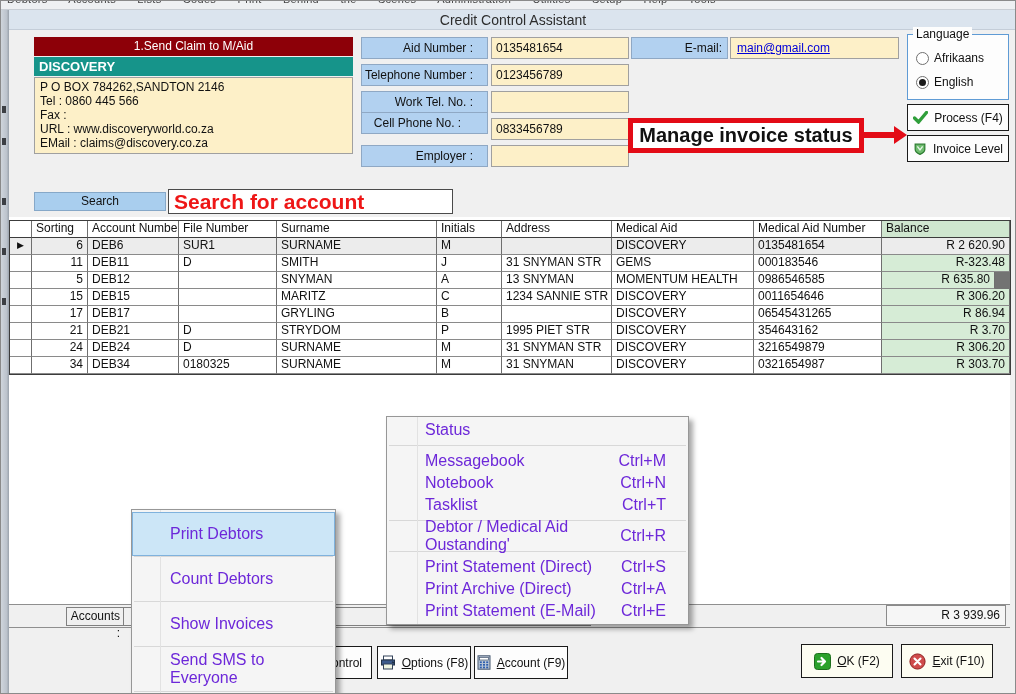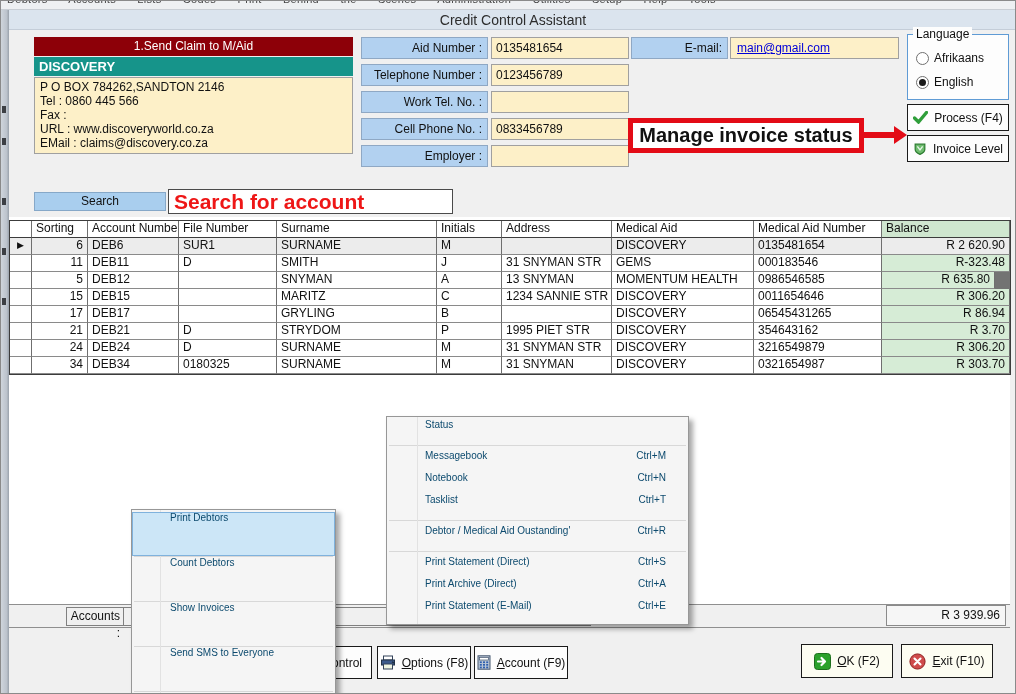--- a/index.html
+++ b/index.html
@@ -24,21 +24,21 @@
   
   #claim-banner{left:33px;top:36px;width:319px;height:19px;background:#8d0008;color:#fff;
                 text-align:center;line-height:19px;font-size:12px;}
   #provider-banner{left:33px;top:56px;width:319px;height:19px;background:#16948a;color:#fff;
                    font-weight:bold;line-height:19px;padding-left:5px;font-size:13px;}
   #provider-info{left:33px;top:76px;width:319px;height:77px;background:#fdf0c8;border:1px solid #a0a0a0;
                  padding:2px 5px;line-height:14px;font-size:12px;}
 
   
   .fld-label{position:absolute;left:360px;width:127px;height:22px;background:#b2d1f0;
-             border:1px solid #8fa8c4;text-align:right;line-height:20px;padding-right:5px;box-sizing:border-box;}
+             border:1px solid #8fa8c4;text-align:right;line-height:20px;padding-right:14px;box-sizing:border-box;}
   .fld-value{position:absolute;left:490px;width:138px;height:22px;background:#fdf0c8;
              border:1px solid #a0a0a0;line-height:20px;padding-left:4px;box-sizing:border-box;}
   #email-label{left:630px;top:36px;width:97px;height:22px;background:#b2d1f0;border:1px solid #8fa8c4;
                text-align:right;line-height:20px;padding-right:5px;}
   #email-value{left:729px;top:36px;width:169px;height:22px;background:#fdf0c8;border:1px solid #a0a0a0;
                line-height:20px;padding-left:6px;color:#0000d8;text-decoration:underline;}
 
   
   #language-box{left:906px;top:33px;width:102px;height:66px;border:1px solid #5f9bd5;background:#fdfdfd;}
   #language-box .caption{position:absolute;top:-8px;left:5px;background:#fdfdfd;padding:0 3px;font-size:12px;}
@@ -94,21 +94,21 @@
   #btn-options{left:376px;width:94px;}
   #btn-account{left:473px;width:94px;}
   #btn-ok{left:800px;top:643px;width:92px;height:34px;background:#fdfdf2;}
   #btn-exit{left:900px;top:643px;width:92px;height:34px;background:#fdfdf2;}
   .btn u{text-decoration:underline;}
 
   
   .menu{position:absolute;background:#f5f5f5;border:1px solid #979797;
         box-shadow:4px 4px 5px rgba(0,0,0,.35);padding:2px 0;box-sizing:border-box;}
   .menu .gutterline{position:absolute;top:0;bottom:0;width:1px;background:#e2e2e2;}
-  .m-item{position:relative;display:flex;align-items:flex-start;font-size:10px;color:#0c4a6e;
+  .m-item{position:relative;display:flex;align-items:center;font-size:16px;color:#6d28d9;
           padding-left:38px;padding-right:22px;box-sizing:border-box;}
   .m-item .sc{margin-left:auto;}
   .m-sep{height:1px;background:#d8d8d8;margin:4px 2px;}
   .m-hl{background:#cce6f7;outline:1px solid #7fb2dd;outline-offset:-1px;}
   #menu-debtors{left:130px;top:508px;width:205px;}
   #menu-debtors .m-item{height:44px;}
   #menu-debtors .m-sep{margin:0 2px;}
   #menu-options{left:385px;top:415px;width:303px;}
   #menu-options .m-item{height:22px;}
 
@@ -144,21 +144,21 @@
       <div>EMail : claims@discovery.co.za</div>
     </div>
 
   <div id="fields-host">
       <div class="abs fld-label" style="top: 36px;">Aid Number :</div>
       <div class="abs fld-value" style="top: 36px;">0135481654</div>
       <div class="abs fld-label" style="top: 63px;">Telephone Number :</div>
       <div class="abs fld-value" style="top: 63px;">0123456789</div>
       <div class="abs fld-label" style="top: 90px;">Work Tel. No. :</div>
       <div class="abs fld-value" style="top: 90px;"></div>
-      <div class="abs fld-label" style="top: 117px;">Cell Phone No. :</div>
+      <div class="abs fld-label" style="top: 111px; text-align: center;">Cell Phone No. :</div>
       <div class="abs fld-value" style="top: 117px;">0833456789</div>
       <div class="abs fld-label" style="top: 144px;">Employer :</div>
       <div class="abs fld-value" style="top: 144px;"></div>
     </div>
 
   <div id="email-label" class="abs">E-mail:</div>
   <div id="email-value" class="abs">main@gmail.com</div>
 
   <div id="language-box" class="abs">
     <span class="caption">Language</span>

